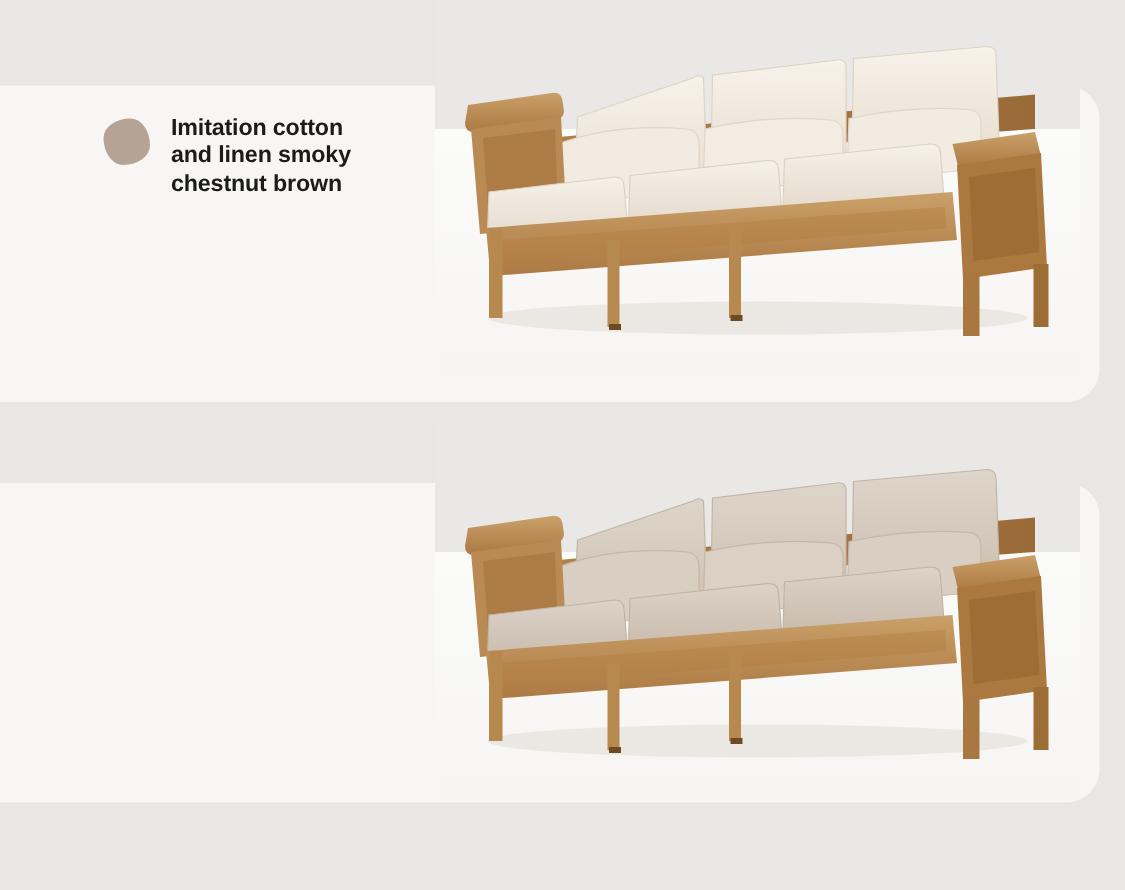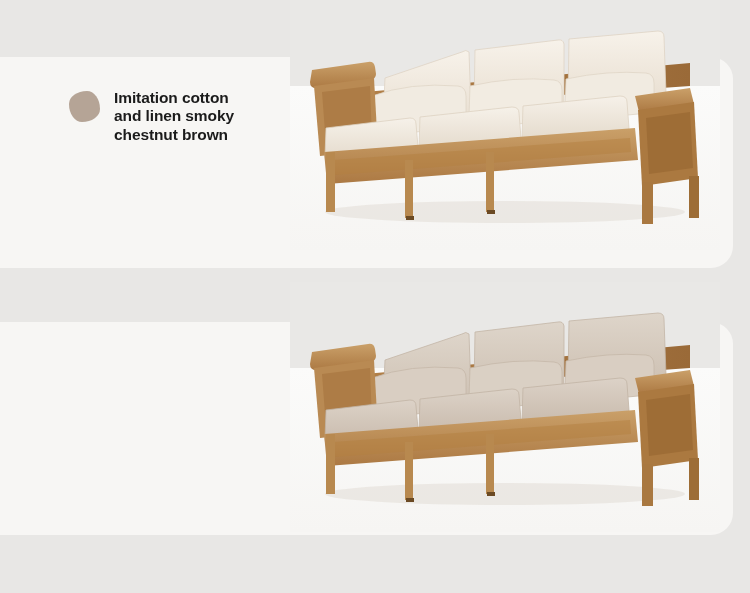--- a/index.html
+++ b/index.html
@@ -28,21 +28,21 @@
   #card-brown  { top: 322px; height: 213px; }
 
   
   .label-block {
     position: absolute;
     display: flex;
     align-items: flex-start;
     gap: 14px;
   }
   #label-white { left: 69px; top: 85px; }
-  #label-brown { left: 69px; top: 88px; }
+  #label-brown { left: 69px; top: 76px; }
 
   .swatch {
     width: 31px;
     height: 31px;
     flex: 0 0 31px;
     border-radius: 42% 58% 42% 58% / 58% 42% 58% 42%;
     margin-top: 3px;
   }
   .swatch.alt { border-radius: 58% 42% 58% 42% / 42% 58% 42% 58%; }
 

